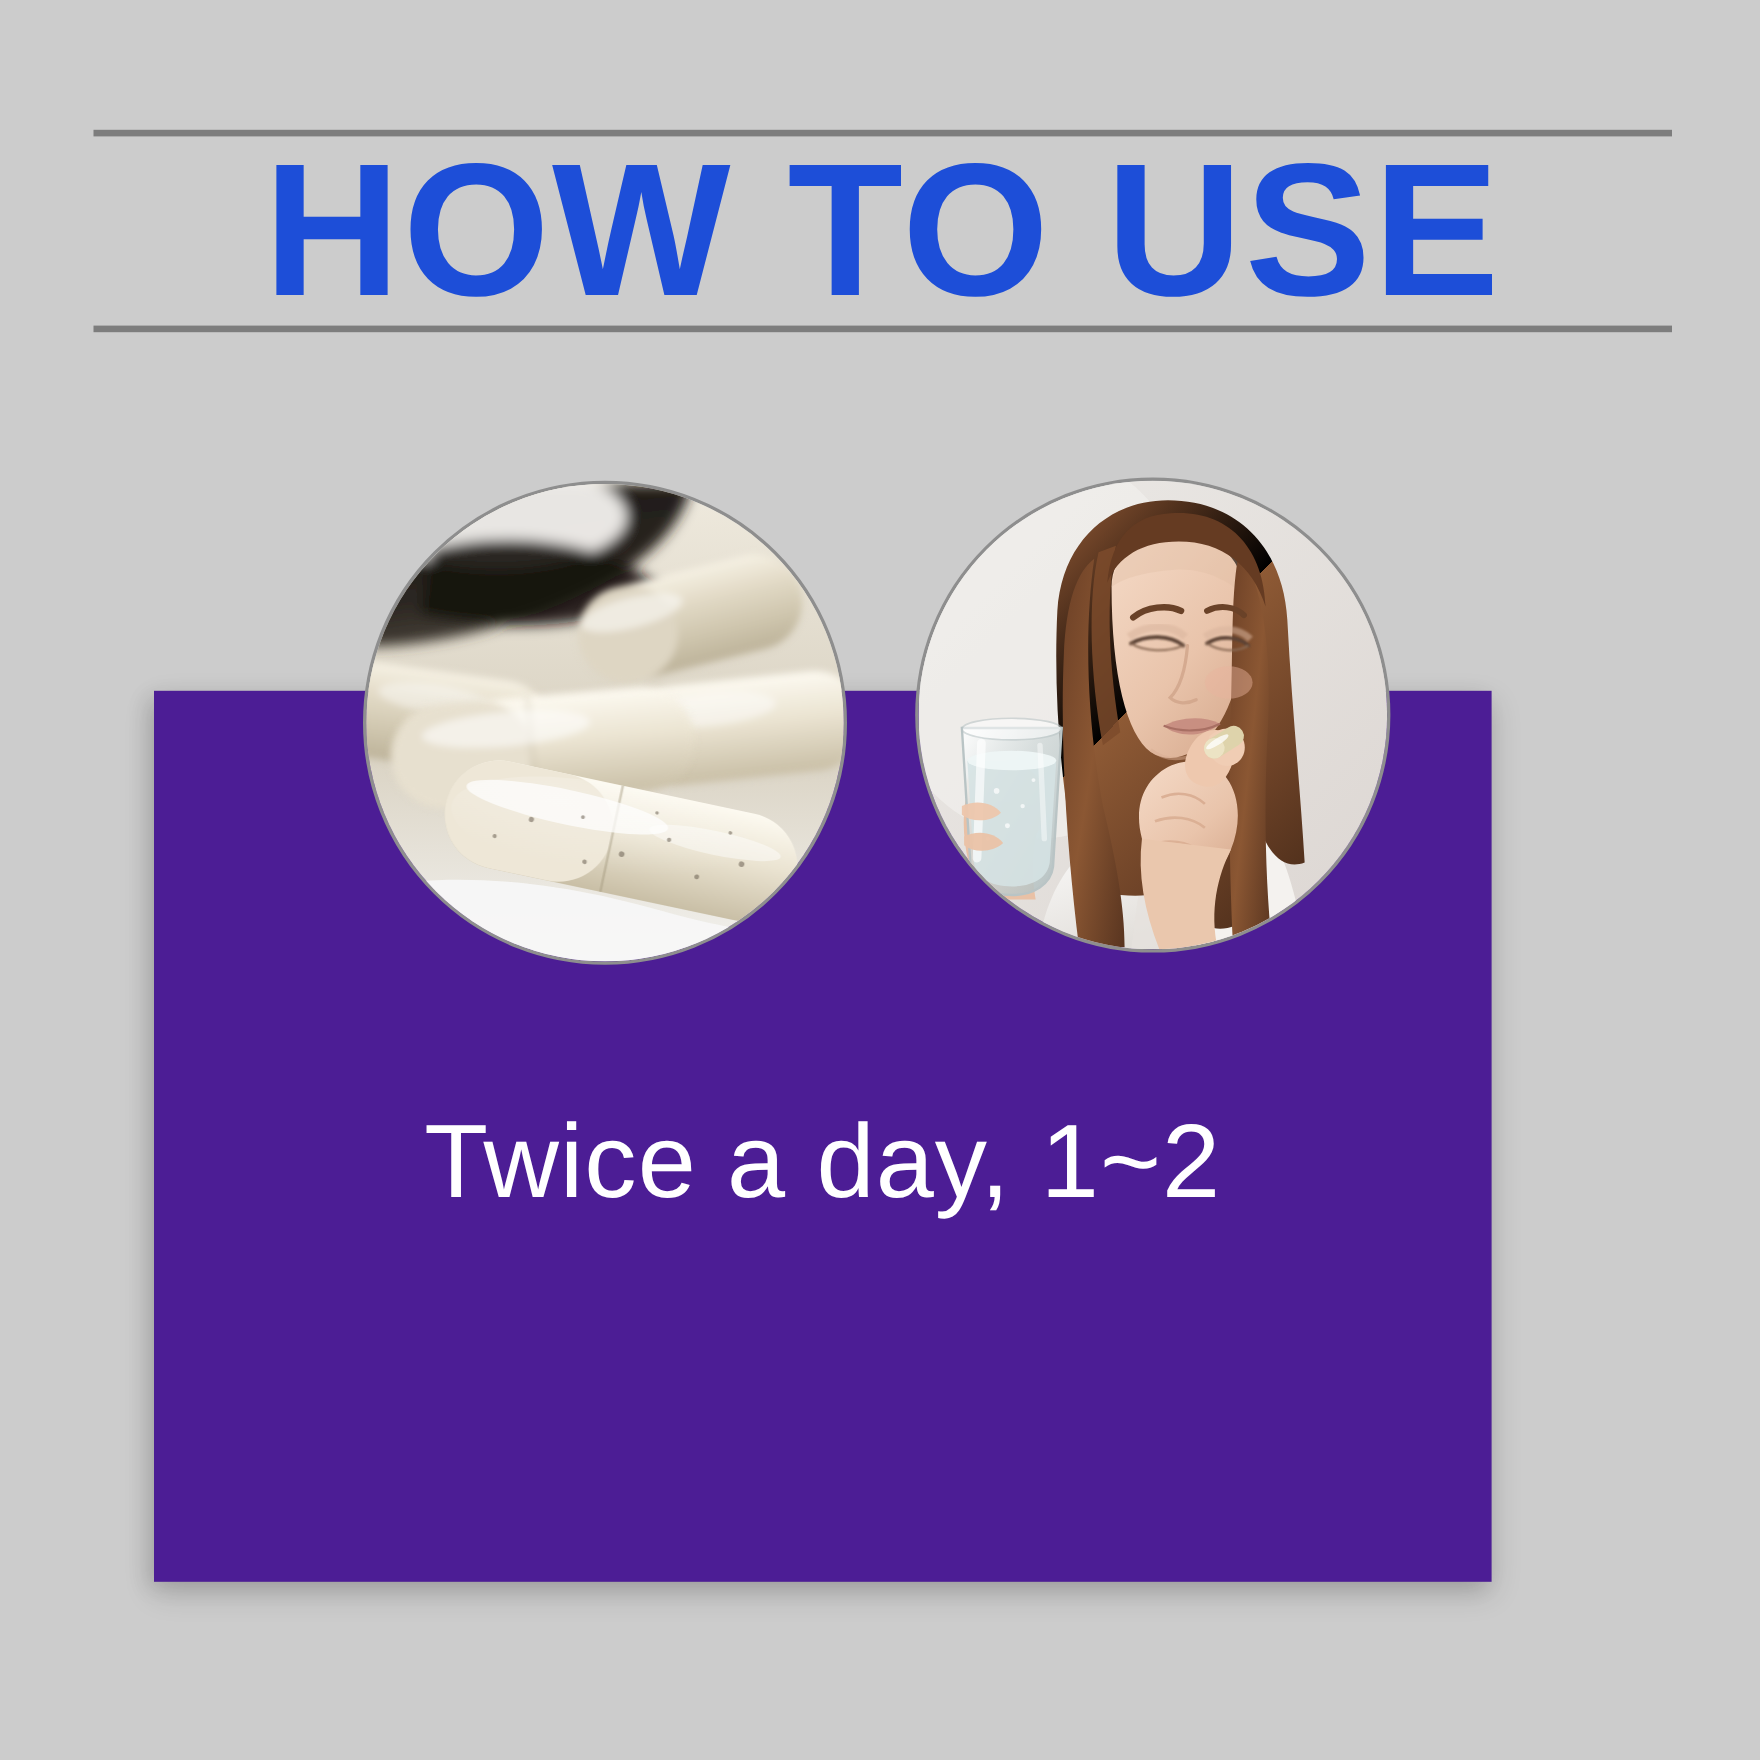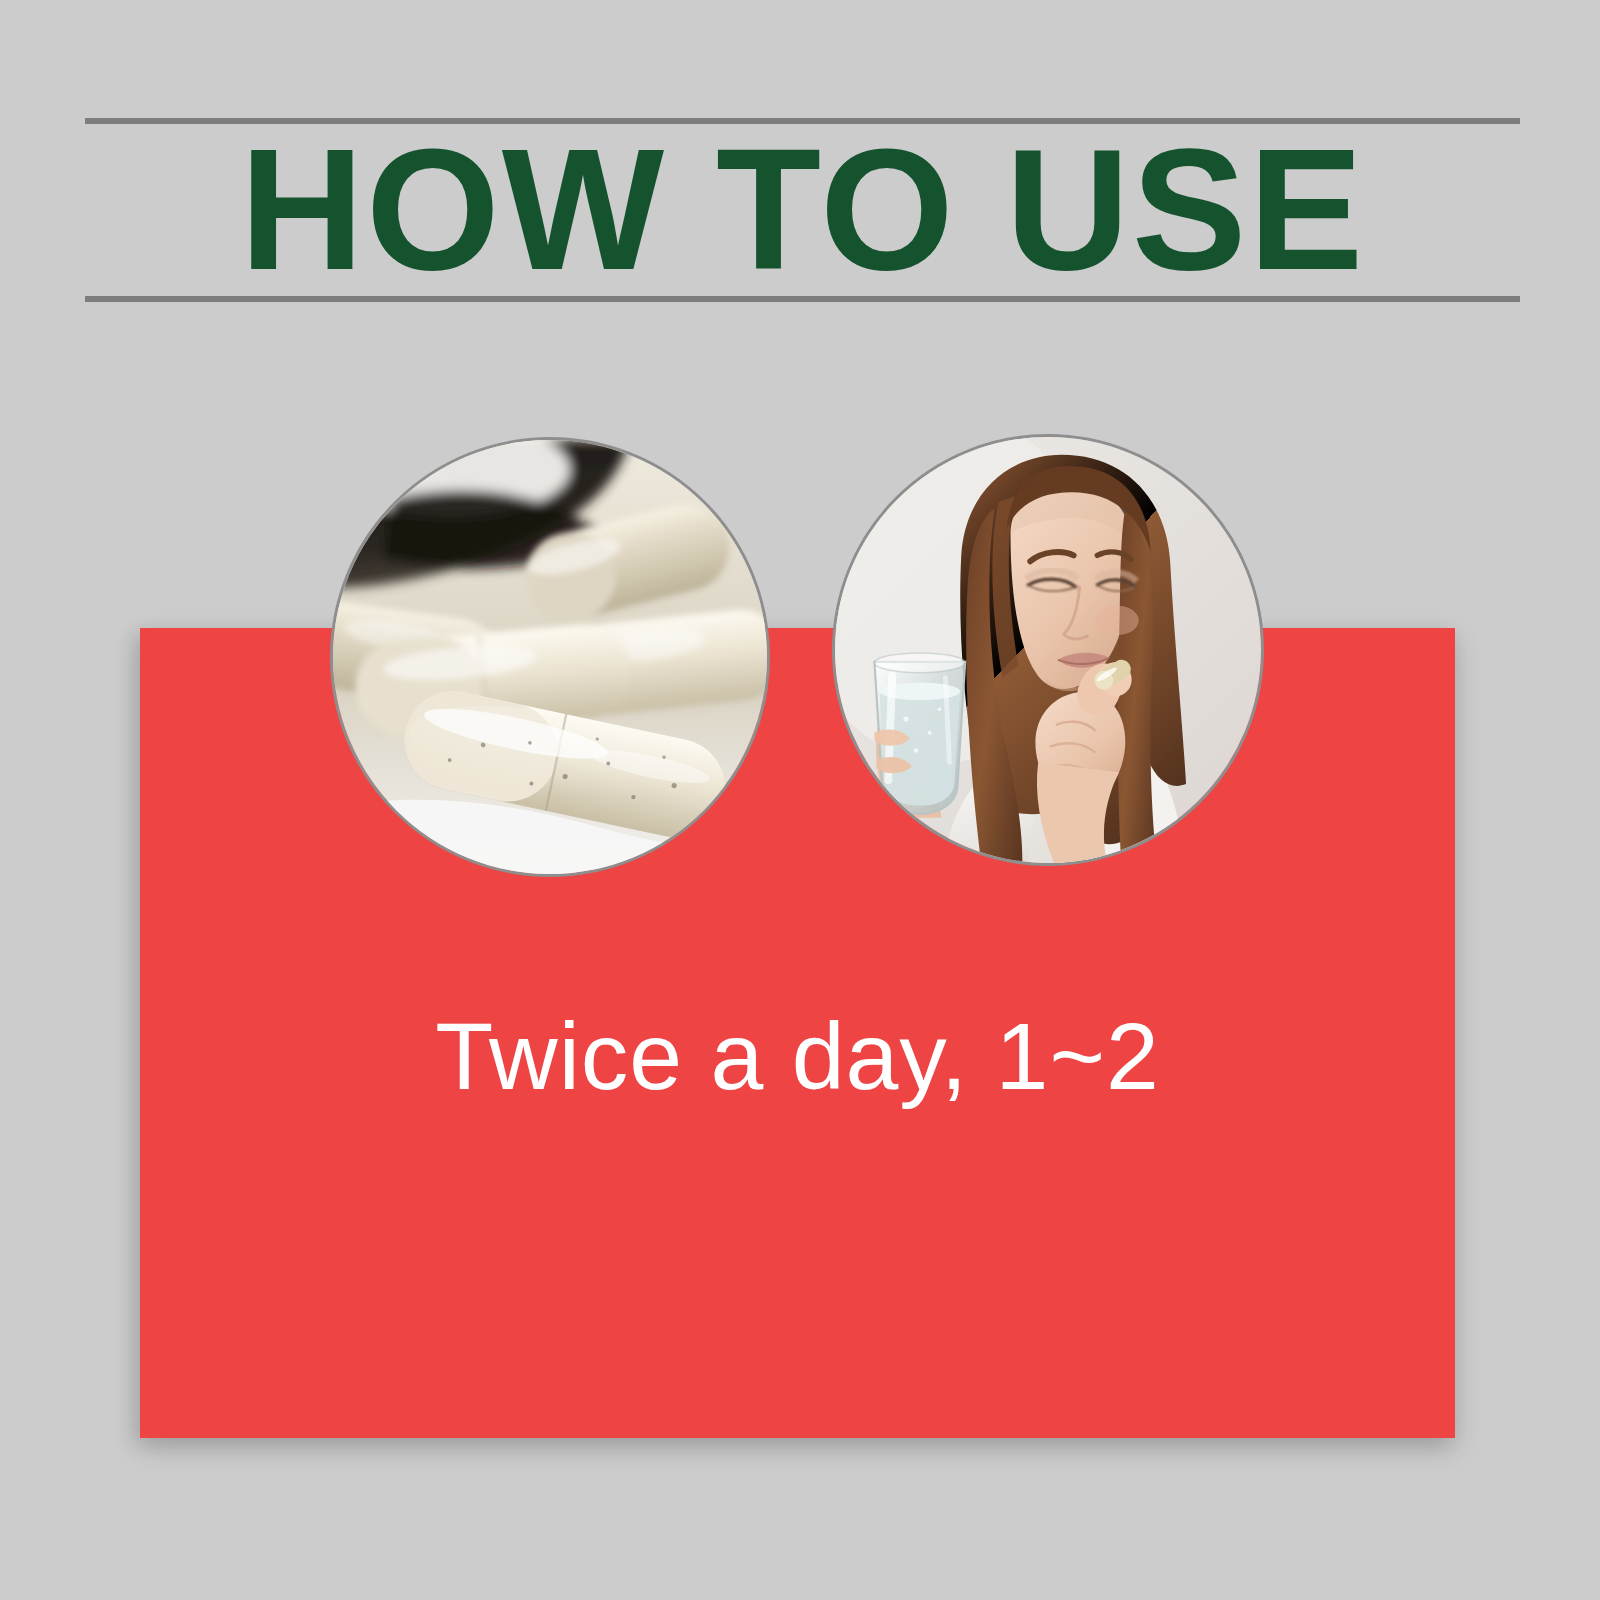--- a/index.html
+++ b/index.html
@@ -25,32 +25,32 @@
   #rule-top{top:0;}
   #rule-bottom{top:178px;}
   #page-title{
     position:absolute;
     left:0; right:0; top:6px; height:176px;
     display:flex; align-items:center; justify-content:center;
     font-size:172px;
     font-weight:bold;
     letter-spacing:2px;
     line-height:1;
-    color:#14532d;
+    color:#1d4ed8;
     white-space:nowrap;
     padding-bottom:6px;
     box-sizing:border-box;
   }
 
   
   #content-panel{
     position:absolute;
     left:140px; top:628px;
-    width:1315px; height:810px;
-    background:#ef4444;
+    width:1216px; height:810px;
+    background:#4c1d95;
     box-shadow: 0 10px 26px rgba(0,0,0,0.16), -6px 6px 18px rgba(0,0,0,0.10);
   }
 
   
   #instruction-text{
     position:absolute;
     left:0; right:0;
     top:355px;
     text-align:center;
     color:#ffffff;

